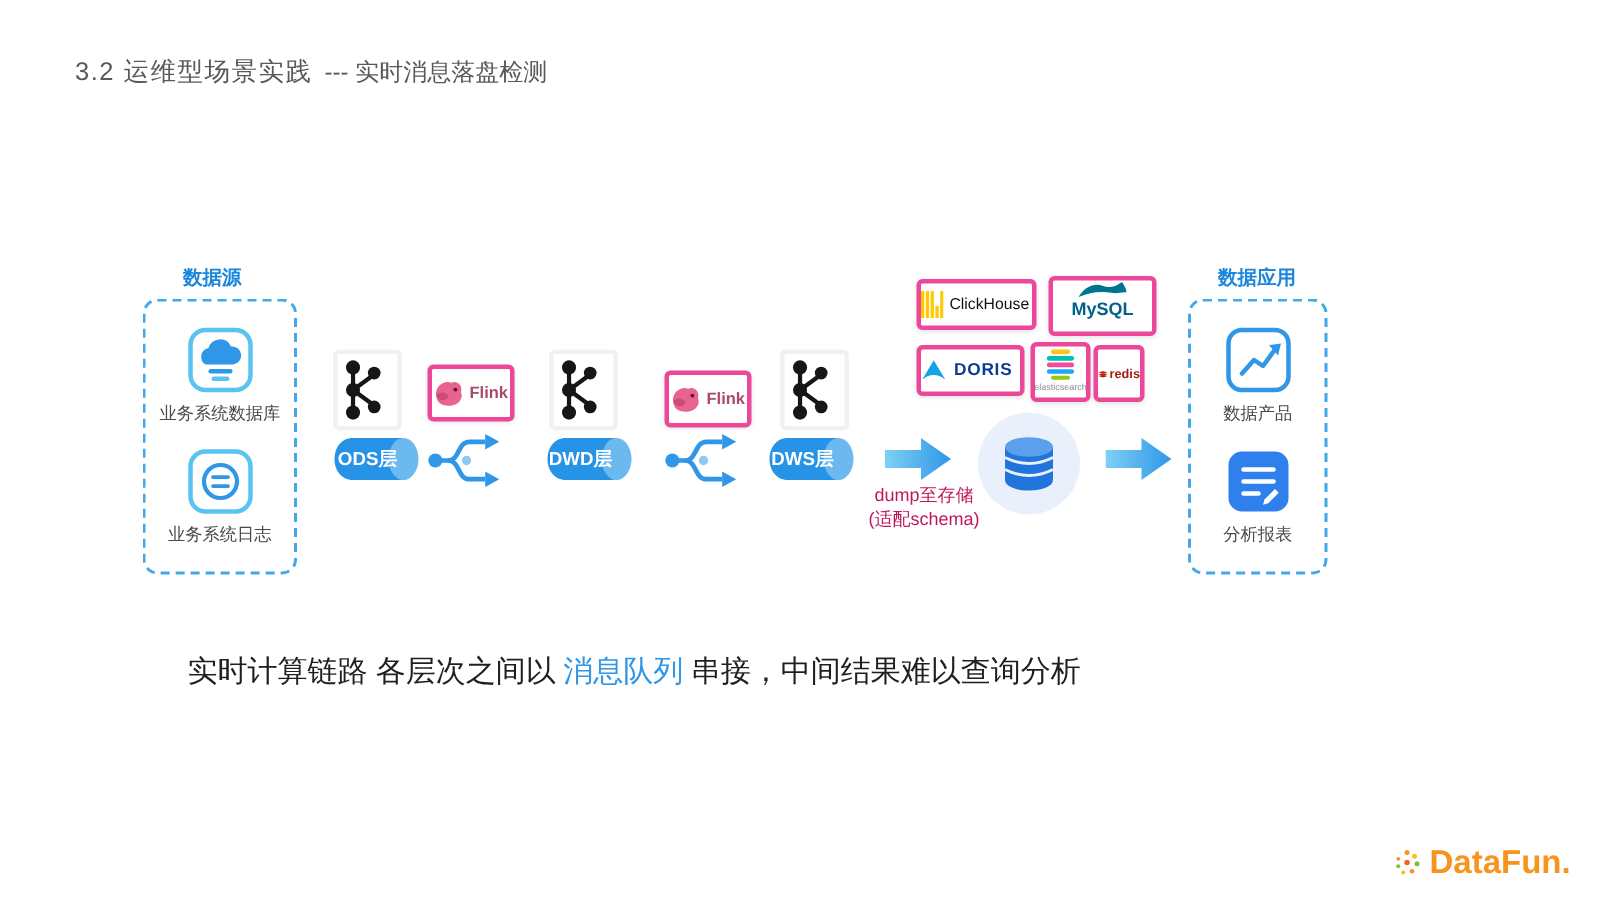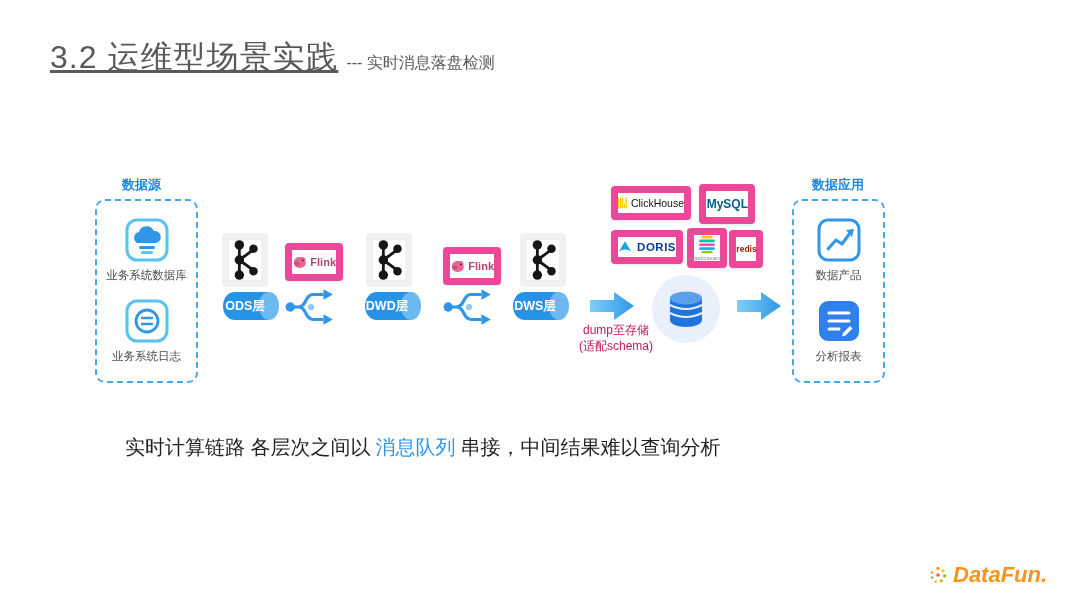--- a/index.html
+++ b/index.html
@@ -1,39 +1,39 @@
 <!DOCTYPE html>
 <html><head>
 <meta charset="utf-8">
 <style>
   html,body{margin:0;padding:0;background:#ffffff;}
   .slide{position:relative;width:1080px;height:608px;background:#ffffff;overflow:hidden;
          font-family:"Liberation Sans","DejaVu Sans",sans-serif;}
   .abs{position:absolute;}
   .title{position:absolute;left:50px;top:36px;color:#58595b;white-space:nowrap;}
-  .title-main{font-size:32px;letter-spacing:1px;text-decoration:underline;}
+  .title-main{font-size:17px;letter-spacing:1px;}
   .title-sub{font-size:16px;margin-left:8px;margin-top:15px;}
   .box-label{position:absolute;font-size:13px;font-weight:bold;color:#1c86dc;white-space:nowrap;}
   .dashed-box{position:absolute;border:2px dashed #41a8ec;border-radius:10px;
               display:flex;flex-direction:column;align-items:center;justify-content:space-evenly;box-sizing:border-box;}
   .box-item{display:flex;flex-direction:column;align-items:center;gap:6px;}
   .box-item-label{font-size:11.5px;color:#4a4a4a;white-space:nowrap;}
-  .card{position:absolute;background:#fff;border:7px solid #ec4899;border-radius:4px;
-        display:flex;align-items:center;justify-content:center;box-shadow:0 1px 3px rgba(0,0,0,0.10);box-sizing:border-box;}
+  .card{position:absolute;background:#fff;border:3px solid #ec4899;border-radius:4px;
+        display:flex;align-items:center;justify-content:flex-start;box-shadow:0 1px 3px rgba(0,0,0,0.10);box-sizing:border-box;}
   .kafka-card{box-shadow:none;border-color:#f1f1f1;}
   .layer-pill{position:absolute;width:58px;height:30px;}
   .layer-pill svg{position:absolute;left:0;top:0;}
   .layer-text{position:absolute;left:0;top:0;width:46px;height:30px;display:flex;align-items:center;
               justify-content:center;color:#ffffff;font-size:12.5px;font-weight:bold;white-space:nowrap;text-align:right;}
   .dump-caption{position:absolute;left:570px;top:322px;width:92px;text-align:center;
                 font-size:12px;color:#be185d;line-height:16px;}
   .footer-line{position:absolute;left:125px;top:434px;font-size:20px;color:#1f1f1f;white-space:nowrap;}
   .footer-highlight{color:#2f96e8;margin:0 5px;}
   .brand{position:absolute;left:928px;top:562px;display:flex;align-items:center;gap:5px;}
-  .brand-text{font-size:22px;font-weight:bold;color:#f7941e;white-space:nowrap;font-style:italic;}
+  .brand-text{font-size:22px;font-weight:bold;color:#f7941e;white-space:nowrap;}
   .ch-label{font-size:10.5px;color:#111;margin-left:4px;white-space:nowrap;}
   .mysql-label{font-size:12px;font-weight:bold;color:#00618a;white-space:nowrap;}
   .doris-label{font-size:11.5px;font-weight:bold;color:#0b3e91;letter-spacing:0.5px;margin-left:5px;white-space:nowrap;}
   .es-label{font-size:6px;color:#8c8c8c;white-space:nowrap;}
   .redis-label{font-size:8.5px;font-weight:bold;color:#a41e11;white-space:nowrap;}
   .flink-label{font-size:11px;font-weight:bold;color:#a84a6e;margin-left:3px;white-space:nowrap;}
 </style>
 </head>
 <body>
 
@@ -213,21 +213,21 @@
         <rect x="0" y="0" width="2.2" height="18"></rect>
         <rect x="3.2" y="0" width="2.2" height="18"></rect>
         <rect x="6.4" y="0" width="2.2" height="18"></rect>
         <rect x="9.6" y="10" width="2.2" height="8"></rect>
         <rect x="12.8" y="0" width="2.2" height="18"></rect>
       </g>
     </svg>
     <span class="ch-label">ClickHouse</span>
   </div>
 
-  <div class="card" style="left:699px;top:184px;width:56px;height:40px;flex-direction:row;">
+  <div class="card" style="left:699px;top:184px;width:72px;height:40px;flex-direction:column;">
     <svg width="36" height="12" viewBox="0 0 34 12">
       <path d="M1 11 C5 4 12 1.5 17 3.5 C22 5.5 26 4 30 1 C31.5 3.5 33 5.5 33 8 C30 7.5 27 9 23 8.2 C16 6.8 8 8 1 11 Z" fill="#00758f"></path>
     </svg>
     <span class="mysql-label">MySQL</span>
   </div>
 
   <div class="card" style="left:611px;top:230px;width:72px;height:34px;">
     <svg width="17" height="16" viewBox="0 0 20 18">
       <path d="M1 16 L10 1 L19 16 C13 11.5 7 11.5 1 16 Z" fill="#14a2e8"></path>
     </svg>

